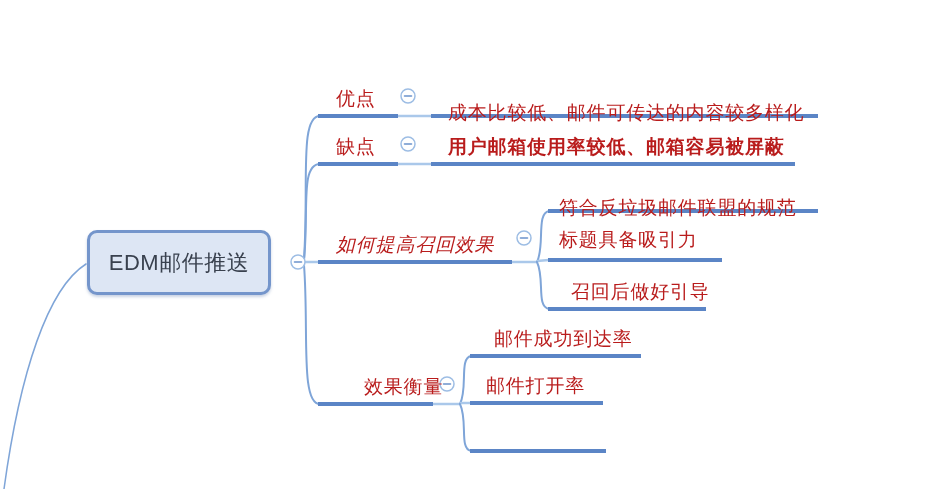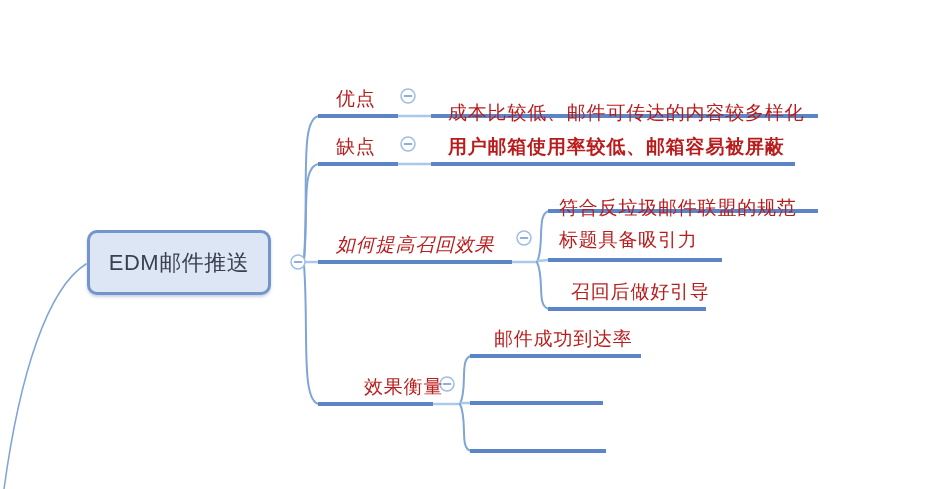--- a/index.html
+++ b/index.html
@@ -101,14 +101,15 @@
   <div class="topic" style="left:336px;top:375px;margin-left:28px;">效果衡量</div>
 
   <div class="topic" style="left:448px;top:101px;">成本比较低、邮件可传达的内容较多样化</div>
   <div class="topic" style="left:448px;top:135px;font-weight:bold;">用户邮箱使用率较低、邮箱容易被屏蔽</div>
 
   <div class="topic" style="left:559px;top:196px;">符合反垃圾邮件联盟的规范</div>
   <div class="topic" style="left:559px;top:228px;">标题具备吸引力</div>
   <div class="topic" style="left:571px;top:280px;">召回后做好引导</div>
 
   <div class="topic" style="left:486px;top:327px;margin-left:8px;">邮件成功到达率</div>
+  <div class="topic" style="left:486px;top:374px;">邮件打开率</div>
 
 </div>
 
 </body></html>

